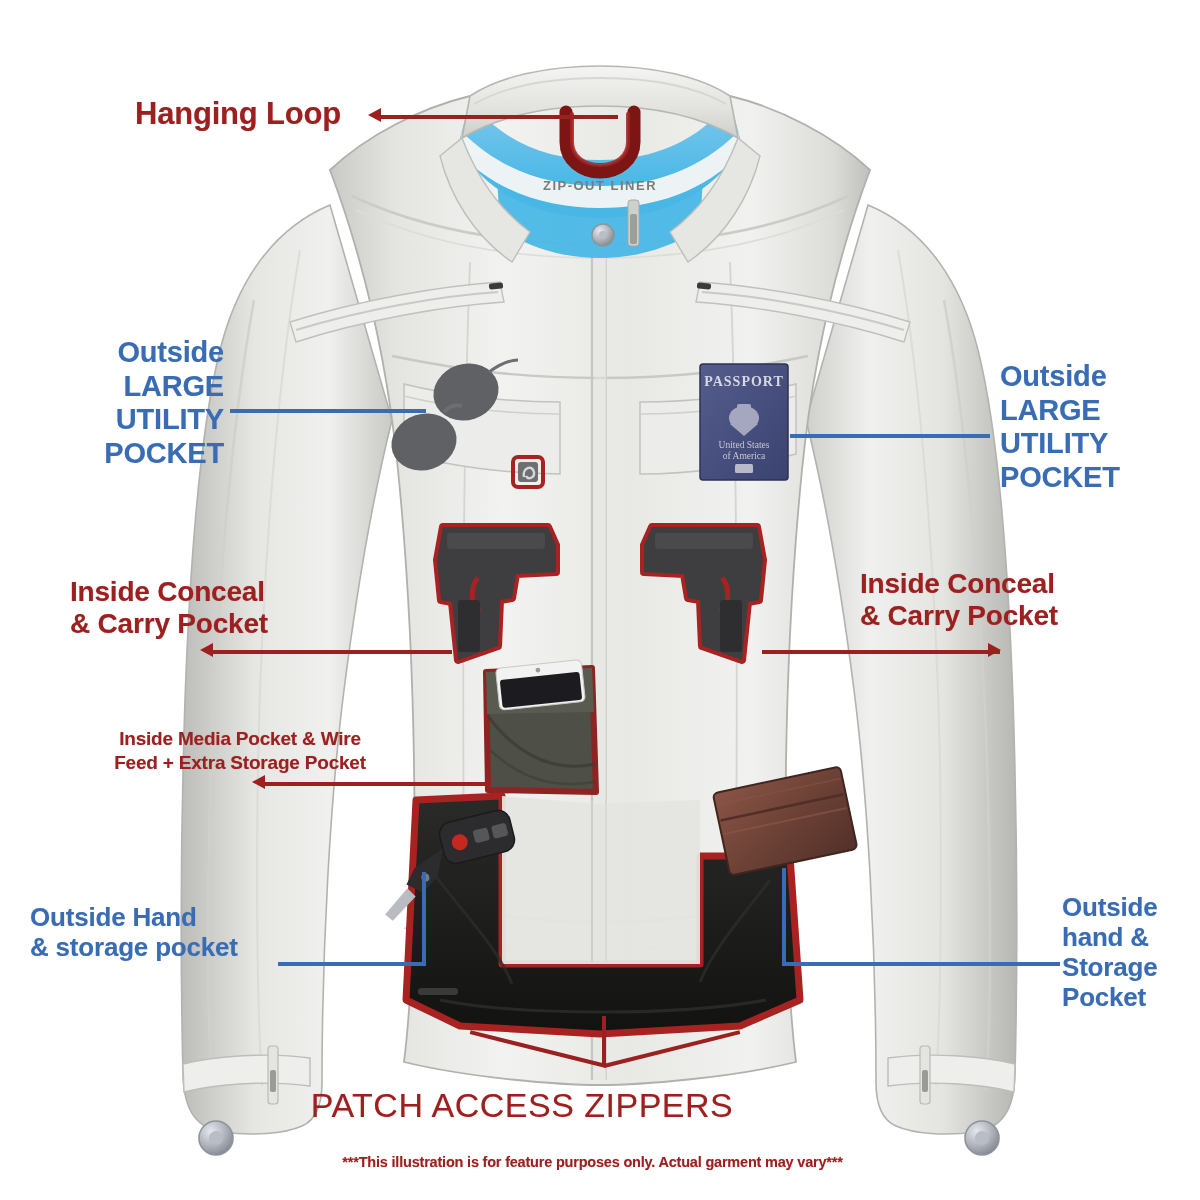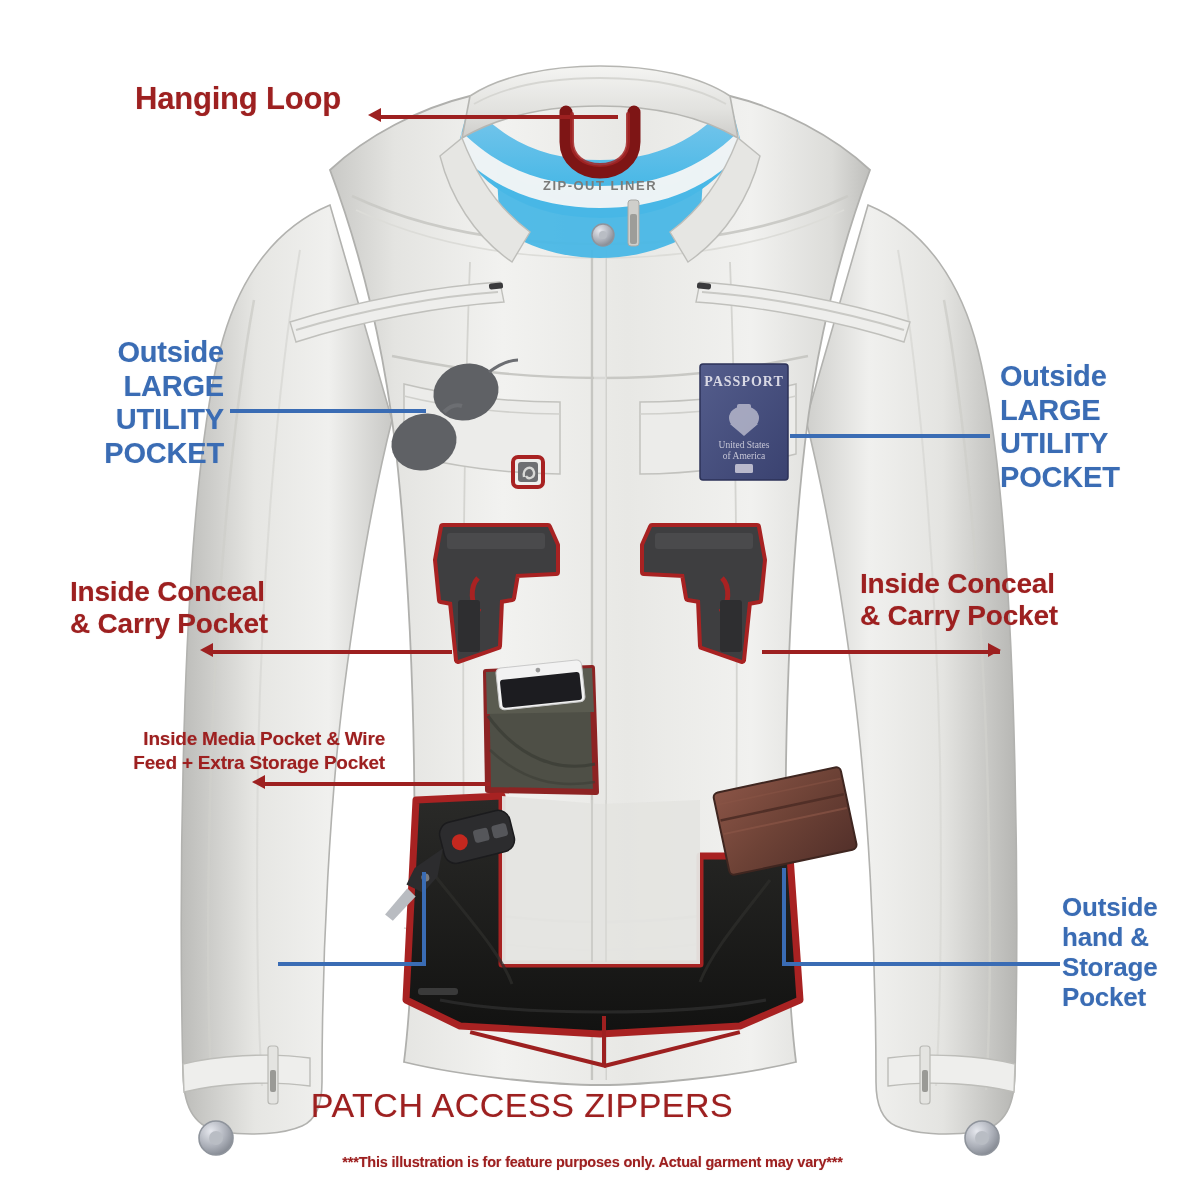--- a/index.html
+++ b/index.html
@@ -19,26 +19,26 @@
   .label{
     position:absolute;
     font-weight:bold;
     line-height:1.16;
     white-space:pre-line;
     letter-spacing:-0.2px;
   }
   .label.red{color:#9d2020;text-shadow:0 0 1px rgba(157,32,32,.35);}
   .label.blue{color:#3a6cb4;text-shadow:0 0 1px rgba(58,108,180,.3);}
 
-  #lbl-hanging-loop{left:135px;top:81px;font-size:31px;}
+  #lbl-hanging-loop{left:135px;top:96px;font-size:31px;}
   #lbl-out-large-left{left:74px;top:336px;font-size:29px;text-align:right;width:150px;}
   #lbl-out-large-right{left:1000px;top:360px;font-size:29px;text-align:left;width:170px;}
   #lbl-conceal-left{left:70px;top:576px;font-size:28px;text-align:left;width:300px;}
   #lbl-conceal-right{left:860px;top:568px;font-size:28px;text-align:left;width:310px;}
-  #lbl-media{left:95px;top:727px;font-size:19px;text-align:right;width:290px;line-height:1.25;}
+  #lbl-media{left:95px;top:727px;font-size:19px;text-align:center;width:290px;line-height:1.25;}
   #lbl-hand-left{left:30px;top:902px;font-size:26px;text-align:left;width:280px;}
   #lbl-hand-right{left:1062px;top:892px;font-size:26px;text-align:left;width:140px;}
   #lbl-patch{left:0;top:1086px;width:1044px;text-align:center;font-size:34px;font-weight:normal;letter-spacing:0.5px;}
   #lbl-disclaimer{left:0;top:1154px;width:1185px;text-align:center;font-size:14.5px;font-weight:bold;}
 
   
   .leader{position:absolute;background:#9d2020;height:4px;}
   .leader.blue{background:#3a6cb4;height:4px;}
   .arrow-l{
     position:absolute;width:0;height:0;
@@ -326,20 +326,22 @@
   <div class="label blue" id="lbl-out-large-right">Outside
 LARGE
 UTILITY
 POCKET</div>
   <div class="label red" id="lbl-conceal-left">Inside Conceal
 &amp; Carry Pocket</div>
   <div class="label red" id="lbl-conceal-right">Inside Conceal
 &amp; Carry Pocket</div>
   <div class="label red" id="lbl-media">Inside Media Pocket &amp; Wire
 Feed + Extra Storage Pocket</div>
+  <div class="label blue" id="lbl-hand-left">Outside Hand
+&amp; storage pocket</div>
   <div class="label blue" id="lbl-hand-right">Outside
 hand &amp;
 Storage
 Pocket</div>
   <div class="label red" id="lbl-patch">PATCH ACCESS ZIPPERS</div>
   <div class="label red" id="lbl-disclaimer">***This illustration is for feature purposes only.  Actual garment may vary***</div>
 
 </div>
 
 </body></html>

